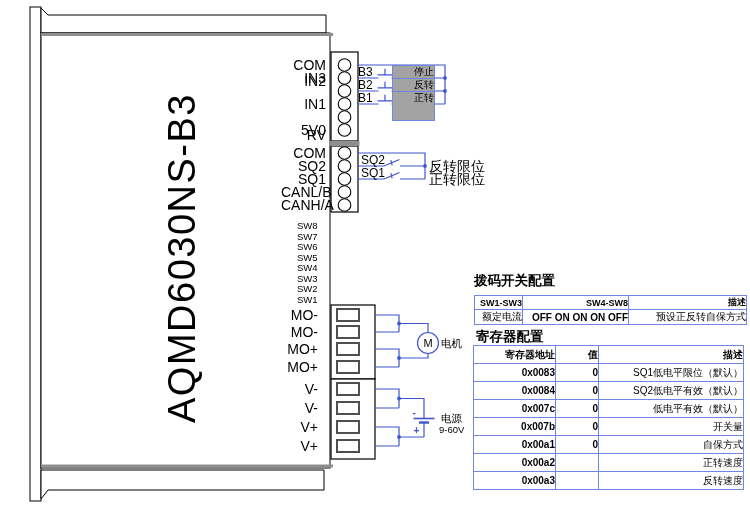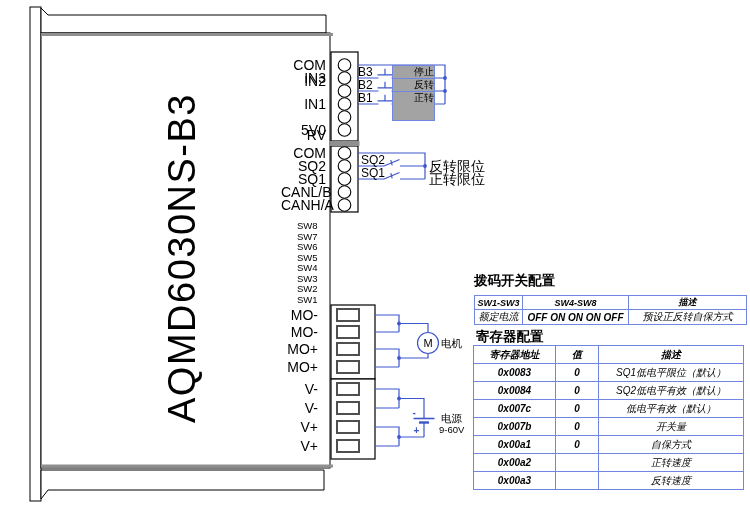--- a/index.html
+++ b/index.html
@@ -14,22 +14,22 @@
   .btnbox{position:absolute;left:392px;width:43px;height:30px;box-sizing:border-box;
           border:1px solid #7185e2;background:#a3a3a3;font-size:10px;line-height:11px;
           text-align:right;white-space:nowrap;}
   .limlbl{position:absolute;left:429px;font-size:14px;line-height:12px;white-space:nowrap;}
   .anno{position:absolute;font-size:10.5px;line-height:12px;white-space:nowrap;}
   .model{position:absolute;left:-28px;top:237px;width:420px;height:42px;line-height:42px;
          text-align:center;font-size:38px;letter-spacing:1.5px;transform:rotate(-90deg);
          transform-origin:center center;white-space:nowrap;}
   .tbltitle{position:absolute;font-size:13.5px;font-weight:bold;line-height:15px;white-space:nowrap;}
   table{position:absolute;border-collapse:collapse;table-layout:fixed;}
-  td,th{border:1px solid #7185e2;padding:0;text-align:center;vertical-align:middle;
-        font-weight:normal;overflow:hidden;white-space:nowrap;font-style:italic;}
+  td,th{border:1px solid #7185e2;padding:0;text-align:right;vertical-align:middle;
+        font-weight:normal;overflow:hidden;white-space:nowrap;}
   #dip-table{left:474px;top:295px;width:272px;}
   #dip-table tr.hd td{height:11px;font-size:9px;font-weight:bold;}
   #dip-table tr.dt td{height:13px;font-size:10px;margin-top:38px;}
   #dip-table td.swv{font-size:9px;font-weight:bold;}
   #reg-table{left:473px;top:345px;width:270px;}
   #reg-table td{height:17px;font-size:10px;}
   #reg-table tr.hd td{font-weight:bold;}
   #reg-table td.b{font-weight:bold;}
 </style>
 </head>

